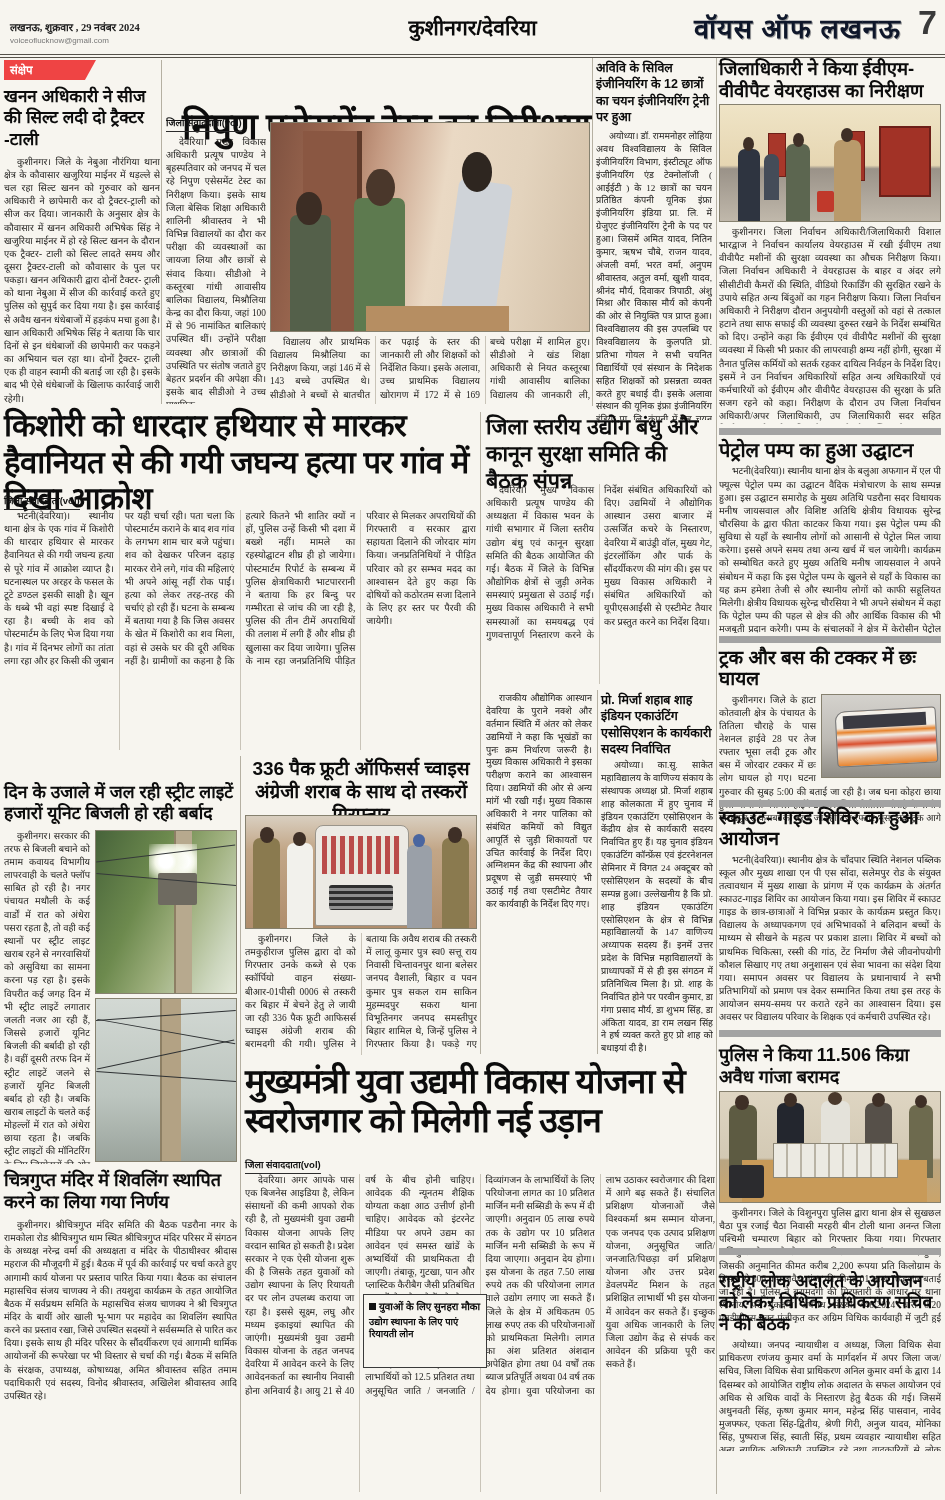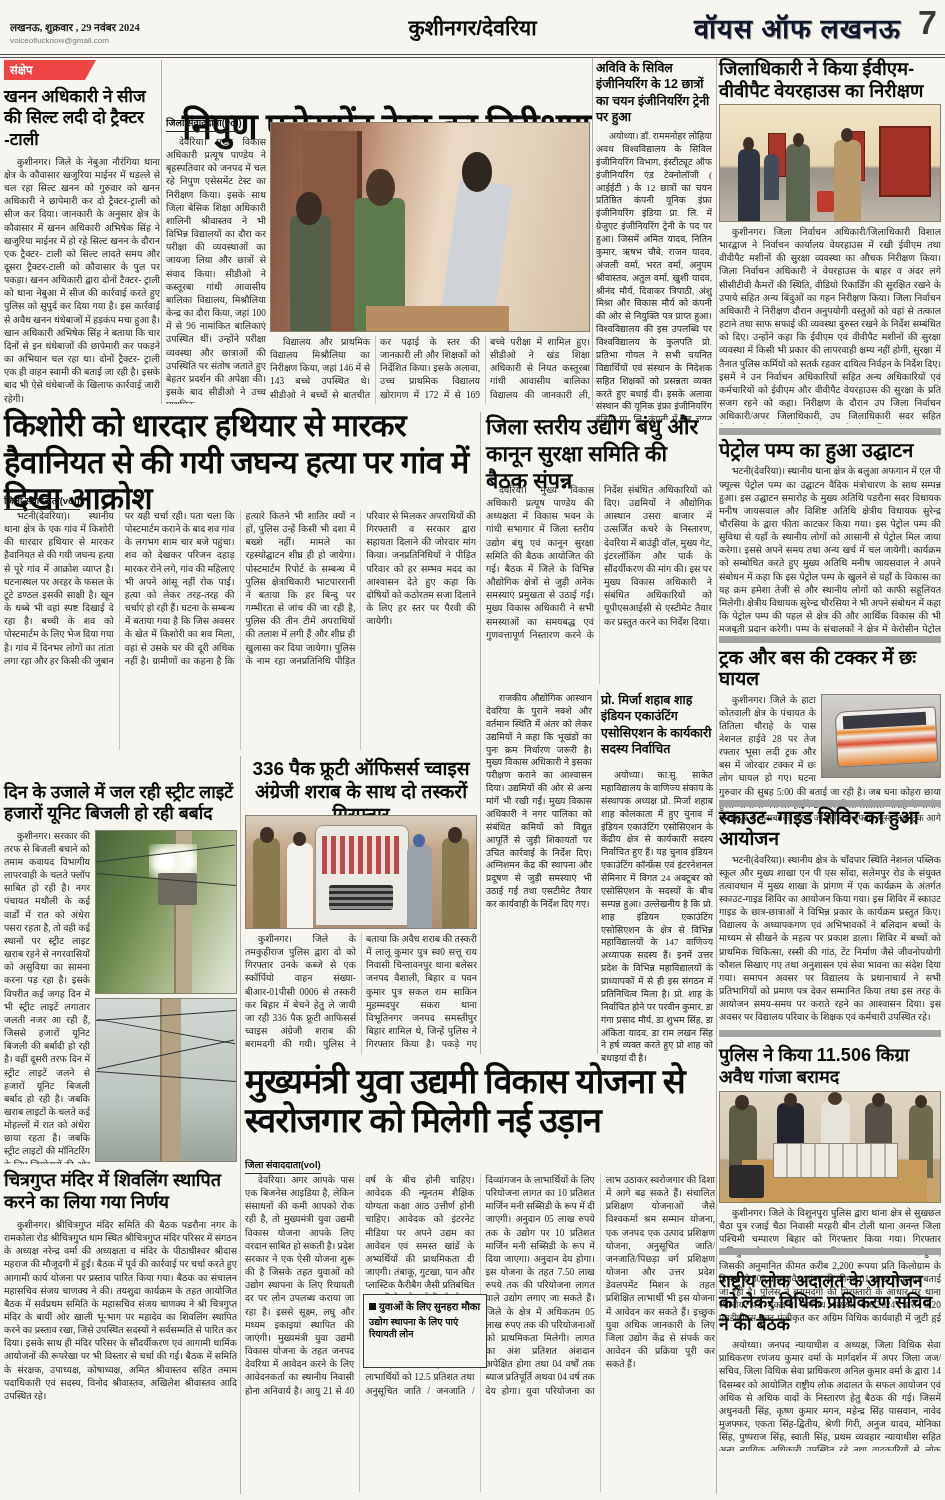--- a/index.html
+++ b/index.html
@@ -98,21 +98,21 @@
 
   <div class="art" style="left:486px;top:414px;width:226px;height:274px;">
     <div class="hl" style="font-size:21.5px;line-height:1.25;">जिला स्तरीय उद्योग बंधु और कानून सुरक्षा समिति की बैठक संपन्न</div>
     <div class="body cols2" style="position:absolute;top:70px;width:226px;height:200px;overflow:hidden;">देवरिया। मुख्य विकास अधिकारी प्रत्यूष पाण्डेय की अध्यक्षता में विकास भवन के गांधी सभागार में जिला स्तरीय उद्योग बंधु एवं कानून सुरक्षा समिति की बैठक आयोजित की गई। बैठक में जिले के विभिन्न औद्योगिक क्षेत्रों से जुड़ी अनेक समस्याएं प्रमुखता से उठाई गईं। मुख्य विकास अधिकारी ने सभी समस्याओं का समयबद्ध एवं गुणवत्तापूर्ण निस्तारण करने के निर्देश संबंधित अधिकारियों को दिए। उद्यमियों ने औद्योगिक आस्थान उसरा बाजार में उत्सर्जित कचरे के निस्तारण, देवरिया में बाउंड्री वॉल, मुख्य गेट, इंटरलॉकिंग और पार्क के सौंदर्यीकरण की मांग की। इस पर मुख्य विकास अधिकारी ने संबंधित अधिकारियों को यूपीएसआईसी से एस्टीमेट तैयार कर प्रस्तुत करने का निर्देश दिया।</div>
   </div>
   <div class="art" style="left:486px;top:692px;width:106px;height:362px;">
     <div class="body" style="height:362px;overflow:hidden;font-size:9.2px;">राजकीय औद्योगिक आस्थान देवरिया के पुराने नक्शे और वर्तमान स्थिति में अंतर को लेकर उद्यमियों ने कहा कि भूखंडों का पुनः क्रम निर्धारण जरूरी है। मुख्य विकास अधिकारी ने इसका परीक्षण कराने का आश्वासन दिया। उद्यमियों की ओर से अन्य मांगें भी रखी गईं। मुख्य विकास अधिकारी ने नगर पालिका को संबंधित कमियों को विद्युत आपूर्ति से जुड़ी शिकायतों पर उचित कार्रवाई के निर्देश दिए। अग्निशमन केंद्र की स्थापना और प्रदूषण से जुड़ी समस्याएं भी उठाई गईं तथा एसटीमेट तैयार कर कार्यवाही के निर्देश दिए गए।</div>
   </div>
 
   <div class="art" style="left:601px;top:692px;width:112px;height:362px;">
-    <div class="hl" style="font-size:12.5px;line-height:1.3;margin-bottom:12px;">प्रो. मिर्जा शहाब शाह इंडियन एकाउंटिंग एसोसिएशन के कार्यकारी सदस्य निर्वाचित</div>
+    <div class="hl" style="font-size:12.5px;line-height:1.3;margin-bottom:2px;">प्रो. मिर्जा शहाब शाह इंडियन एकाउंटिंग एसोसिएशन के कार्यकारी सदस्य निर्वाचित</div>
     <div class="body" style="font-size:9.2px;height:300px;overflow:hidden;">अयोध्या। का.सु. साकेत महाविद्यालय के वाणिज्य संकाय के संस्थापक अध्यक्ष प्रो. मिर्जा शहाब शाह कोलकाता में हुए चुनाव में इंडियन एकाउंटिंग एसोसिएशन के केंद्रीय क्षेत्र से कार्यकारी सदस्य निर्वाचित हुए हैं। यह चुनाव इंडियन एकाउंटिंग कॉन्फ्रेंस एवं इंटरनेशनल सेमिनार में विगत 24 अक्टूबर को एसोसिएशन के सदस्यों के बीच सम्पन्न हुआ। उल्लेखनीय है कि प्रो. शाह इंडियन एकाउंटिंग एसोसिएशन के क्षेत्र से विभिन्न महाविद्यालयों के 147 वाणिज्य अध्यापक सदस्य हैं। इनमें उत्तर प्रदेश के विभिन्न महाविद्यालयों के प्राध्यापकों में से ही इस संगठन में प्रतिनिधित्व मिला है। प्रो. शाह के निर्वाचित होने पर परवीन कुमार, डा गंगा प्रसाद मौर्य, डा शुभम सिंह, डा अंकिता यादव, डा राम लखन सिंह ने हर्ष व्यक्त करते हुए प्रो शाह को बधाइयां दी है।</div>
   </div>
 
   <div class="art sep" style="left:719px;top:428px;width:222px;height:204px;padding-top:4px;">
     <div class="hl" style="font-size:20px;">पेट्रोल पम्प का हुआ उद्घाटन</div>
     <div class="body" style="margin-top:4px;height:168px;overflow:hidden;">भटनी(देवरिया)। स्थानीय थाना क्षेत्र के बलुआ अफगान में एल पी फ्यूल्स पेट्रोल पम्प का उद्घाटन वैदिक मंत्रोचारण के साथ सम्पन्न हुआ। इस उद्घाटन समारोह के मुख्य अतिथि पडरौना सदर विधायक मनीष जायसवाल और विशिष्ट अतिथि क्षेत्रीय विधायक सुरेन्द्र चौरसिया के द्वारा फीता काटकर किया गया। इस पेट्रोल पम्प की सुविधा से यहाँ के स्थानीय लोगों को आसानी से पेट्रोल मिल जाया करेगा। इससे अपने समय तथा अन्य खर्च में चल जायेगी। कार्यक्रम को सम्बोधित करते हुए मुख्य अतिथि मनीष जायसवाल ने अपने संबोधन में कहा कि इस पेट्रोल पम्प के खुलने से यहाँ के विकास का यह क्रम हमेशा तेजी से और स्थानीय लोगों को काफी सहूलियत मिलेगी। क्षेत्रीय विधायक सुरेन्द्र चौरसिया ने भी अपने संबोधन में कहा कि पेट्रोल पम्प की पहल से क्षेत्र की और आर्थिक विकास की भी मजबूती प्रदान करेगी। पम्प के संचालकों ने क्षेत्र में केरोसीन पेट्रोल डीजल की आपूर्ति सुचारू रखने का भरोसा दिलाया। पेट्रोल पम्प के उद्घाटन के अवसर पर क्षेत्र के तमाम गणमान्य लोग मौजूद रहे तथा आयोजकों ने सभी आगत अतिथियों का आभार व्यक्त किया।</div>
   </div>
 
   <div class="art sep" style="left:719px;top:636px;width:222px;height:160px;padding-top:4px;">
     <div class="hl" style="font-size:19px;">ट्रक और बस की टक्कर में छः घायल</div>

